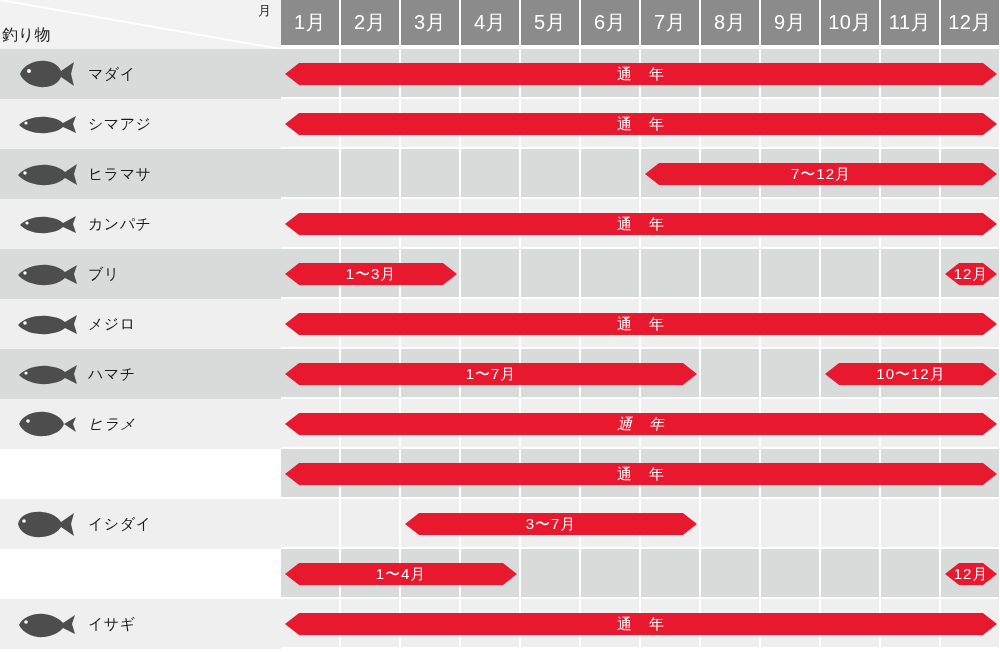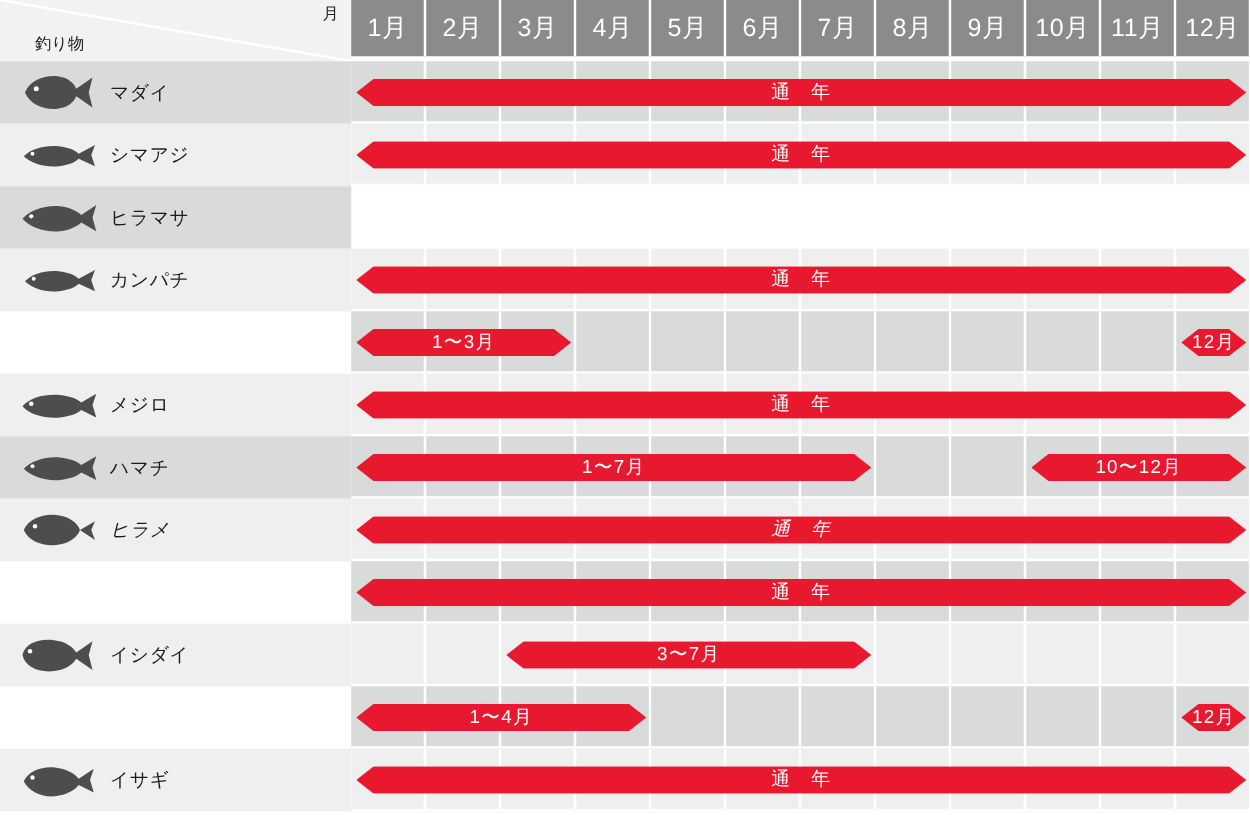--- a/index.html
+++ b/index.html
@@ -41,23 +41,23 @@
   .corner-axis-month {
     position: absolute;
     right: 10px;
     top: 2px;
     font-size: 13px;
     color: #222222;
     line-height: 18px;
   }
   .corner-axis-fish {
     position: absolute;
-    left: 28px;
+    left: 2px;
     bottom: 5px;
-    font-size: 13px;
+    font-size: 16px;
     color: #222222;
     line-height: 18px;
   }
 
   
   .month-head {
     position: absolute;
     top: 0;
     height: 45px;
     background: #8b8b8b;
@@ -250,20 +250,38 @@
         </div>
       </div>
       <div class="row odd" style="top: 149px;">
         <div class="label-cell">
           <svg class="fish-icon" viewBox="0 0 64 34" fill="#4d4d4d">
             <path d="M4 18 C10 11,22 7,34 8 C42 9,48 12,51 15 L63 7 L60 17 L63 28 L51 21 C48 24,42 27,34 28 C22 29,10 25,4 18 Z"></path>
               <circle cx="11" cy="16" r="1.7" fill="#ffffff"></circle>
           </svg>
           <span class="fish-name">ヒラマサ</span>
         </div>
+        <div class="grid-area">
+          <div class="cell" style="left: 0px; width: 60px;"></div>
+          <div class="cell" style="left: 60px; width: 60px;"></div>
+          <div class="cell" style="left: 120px; width: 60px;"></div>
+          <div class="cell" style="left: 180px; width: 60px;"></div>
+          <div class="cell" style="left: 240px; width: 60px;"></div>
+          <div class="cell" style="left: 300px; width: 60px;"></div>
+          <div class="cell" style="left: 360px; width: 60px;"></div>
+          <div class="cell" style="left: 420px; width: 60px;"></div>
+          <div class="cell" style="left: 480px; width: 60px;"></div>
+          <div class="cell" style="left: 540px; width: 60px;"></div>
+          <div class="cell" style="left: 600px; width: 60px;"></div>
+          <div class="cell" style="left: 660px; width: 60px;"></div>
+          <div class="bar" style="left: 364px; width: 352px;">
+            <div class="bar-body" style="background: rgb(232, 25, 46);"></div>
+            <span class="bar-text">7〜12月</span>
+          </div>
+        </div>
       </div>
       <div class="row even" style="top: 199px;">
         <div class="label-cell">
           <svg class="fish-icon" viewBox="0 0 64 34" fill="#4d4d4d">
             <path d="M6 18 C12 12,22 9,33 10 C41 11,46 13,49 16 L62 9 L59 17 L62 26 L49 20 C46 23,41 25,33 26 C22 27,12 24,6 18 Z"></path>
               <circle cx="13" cy="16" r="1.6" fill="#ffffff"></circle>
           </svg>
           <span class="fish-name">カンパチ</span>
         </div>
         <div class="grid-area">
@@ -279,20 +297,27 @@
           <div class="cell" style="left: 540px; width: 60px;"></div>
           <div class="cell" style="left: 600px; width: 60px;"></div>
           <div class="cell" style="left: 660px; width: 60px;"></div>
           <div class="bar" style="left: 4px; width: 712px;">
             <div class="bar-body" style="background: rgb(232, 25, 46);"></div>
             <span class="bar-text">通　年</span>
           </div>
         </div>
       </div>
       <div class="row odd" style="top: 249px;">
+        <div class="label-cell">
+          <svg class="fish-icon" viewBox="0 0 64 34" fill="#4d4d4d">
+            <path d="M4 18 C10 11,22 7,34 8 C42 9,48 12,51 15 L63 8 L60 17 L63 27 L51 21 C48 24,42 27,34 28 C22 29,10 25,4 18 Z"></path>
+              <circle cx="11" cy="16" r="1.7" fill="#ffffff"></circle>
+          </svg>
+          <span class="fish-name">ブリ</span>
+        </div>
         <div class="grid-area">
           <div class="cell" style="left: 0px; width: 60px;"></div>
           <div class="cell" style="left: 60px; width: 60px;"></div>
           <div class="cell" style="left: 120px; width: 60px;"></div>
           <div class="cell" style="left: 180px; width: 60px;"></div>
           <div class="cell" style="left: 240px; width: 60px;"></div>
           <div class="cell" style="left: 300px; width: 60px;"></div>
           <div class="cell" style="left: 360px; width: 60px;"></div>
           <div class="cell" style="left: 420px; width: 60px;"></div>
           <div class="cell" style="left: 480px; width: 60px;"></div>

